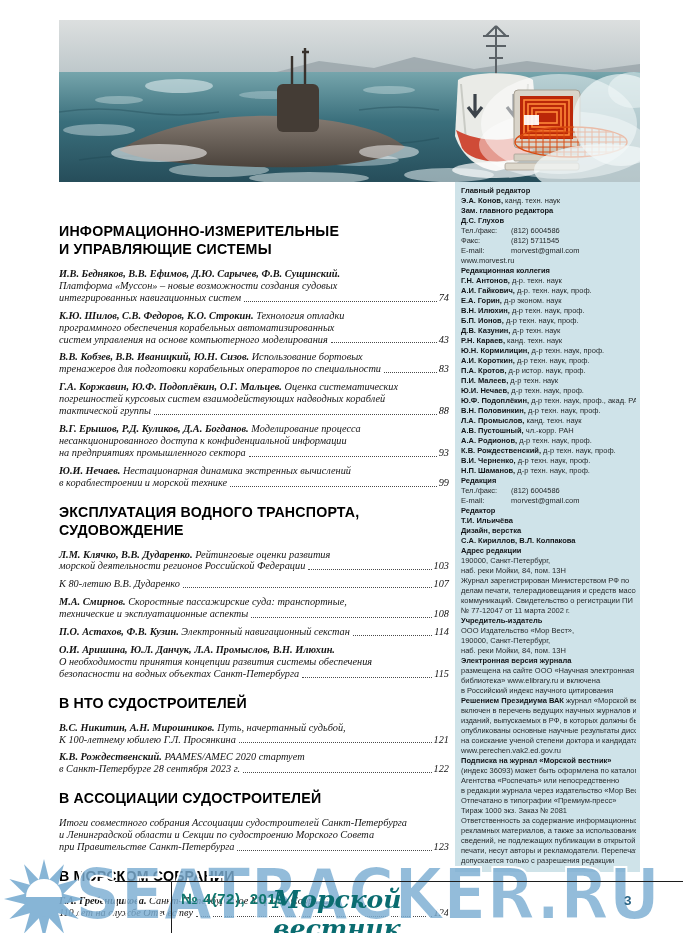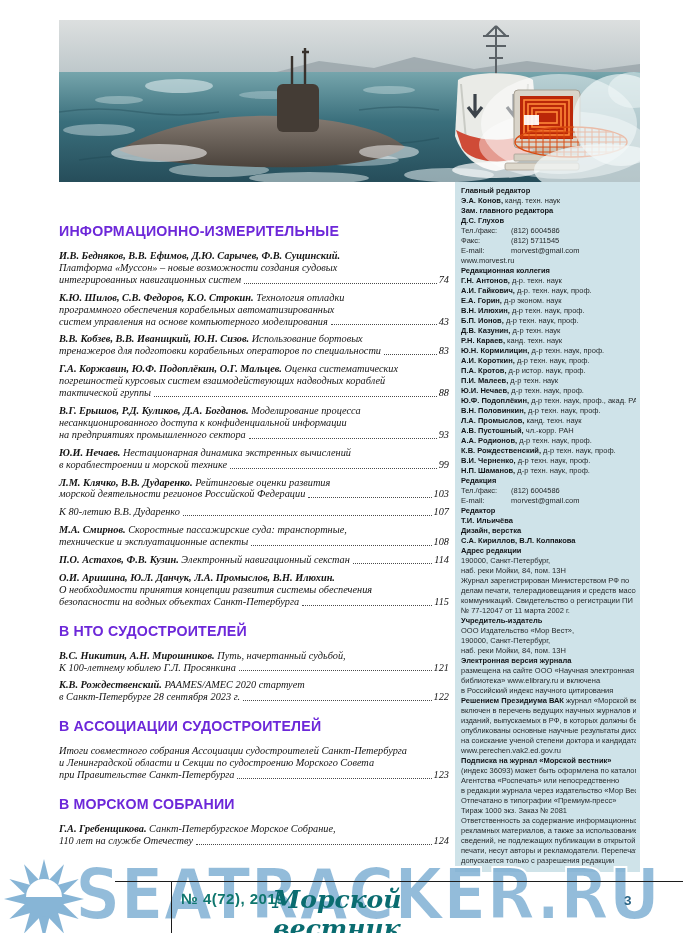--- a/index.html
+++ b/index.html
@@ -5,21 +5,21 @@
   html,body{margin:0;padding:0;}
   body{
     width:683px;height:933px;position:relative;overflow:hidden;
     background:#ffffff;font-family:"Liberation Sans",sans-serif;
   }
   
   .hero{position:absolute;left:59px;top:20px;width:581px;height:162px;z-index:1;}
   
   .toc{position:absolute;left:59px;top:222px;width:390px;z-index:2;}
   .toc-heading{
-    font-weight:bold;font-size:14.2px;line-height:18px;color:#6d28d9;
+    font-weight:bold;font-size:14.2px;line-height:18px;color:#000000;
     letter-spacing:.2px;margin:14px 0 10px;
   }
   .toc-heading:first-child{margin-top:0;}
   .toc-entry{
     font-family:"Liberation Serif",serif;font-style:italic;
     font-size:10.3px;line-height:11.9px;color:#141414;margin-bottom:6px;
   }
   .toc-entry b{font-weight:bold;text-align:center;}
   .toc-line.last{display:flex;align-items:flex-end;}
   .lt{white-space:nowrap;}
@@ -145,20 +145,21 @@
   <g fill="#f4fafa">
     <ellipse cx="562" cy="100" rx="48" ry="46" opacity="0.65"></ellipse>
     <ellipse cx="545" cy="150" rx="70" ry="26" opacity="0.7"></ellipse>
     <ellipse cx="575" cy="70" rx="26" ry="18" opacity="0.5"></ellipse>
   </g>
 </svg>
 
 <div class="toc" id="toc">
     <div class="toc-heading">
       <div>ИНФОРМАЦИОННО-ИЗМЕРИТЕЛЬНЫЕ</div>
+      <div>И УПРАВЛЯЮЩИЕ СИСТЕМЫ</div>
     </div>
     <div class="toc-entry">
       <div class="toc-line"><span class="lt"><b>И.В. Бедняков, В.В. Ефимов, Д.Ю. Сарычев, Ф.В. Сущинский.</b></span></div>
       <div class="toc-line"><span class="lt"><span>Платформа «Муссон» – новые возможности создания судовых</span></span></div>
       <div class="toc-line last">
         <span class="lt"><span>интегрированных навигационных систем</span></span>
         <span class="leader"></span>
         <span class="pagenum">74</span>
       </div>
     </div>
@@ -197,20 +198,23 @@
         <span class="pagenum">93</span>
       </div>
     </div>
     <div class="toc-entry">
       <div class="toc-line"><span class="lt"><b>Ю.И. Нечаев.</b><span> Нестационарная динамика экстренных вычислений</span></span></div>
       <div class="toc-line last">
         <span class="lt"><span>в кораблестроении и морской технике</span></span>
         <span class="leader"></span>
         <span class="pagenum">99</span>
       </div>
+    </div>
+    <div class="toc-heading">
+      <div>ЭКСПЛУАТАЦИЯ ВОДНОГО ТРАНСПОРТА, СУДОВОЖДЕНИЕ</div>
     </div>
     <div class="toc-entry">
       <div class="toc-line"><span class="lt"><b>Л.М. Клячко, В.В. Дударенко.</b><span> Рейтинговые оценки развития</span></span></div>
       <div class="toc-line last">
         <span class="lt"><span>морской деятельности регионов Российской Федерации</span></span>
         <span class="leader"></span>
         <span class="pagenum">103</span>
       </div>
     </div>
     <div class="toc-entry">

